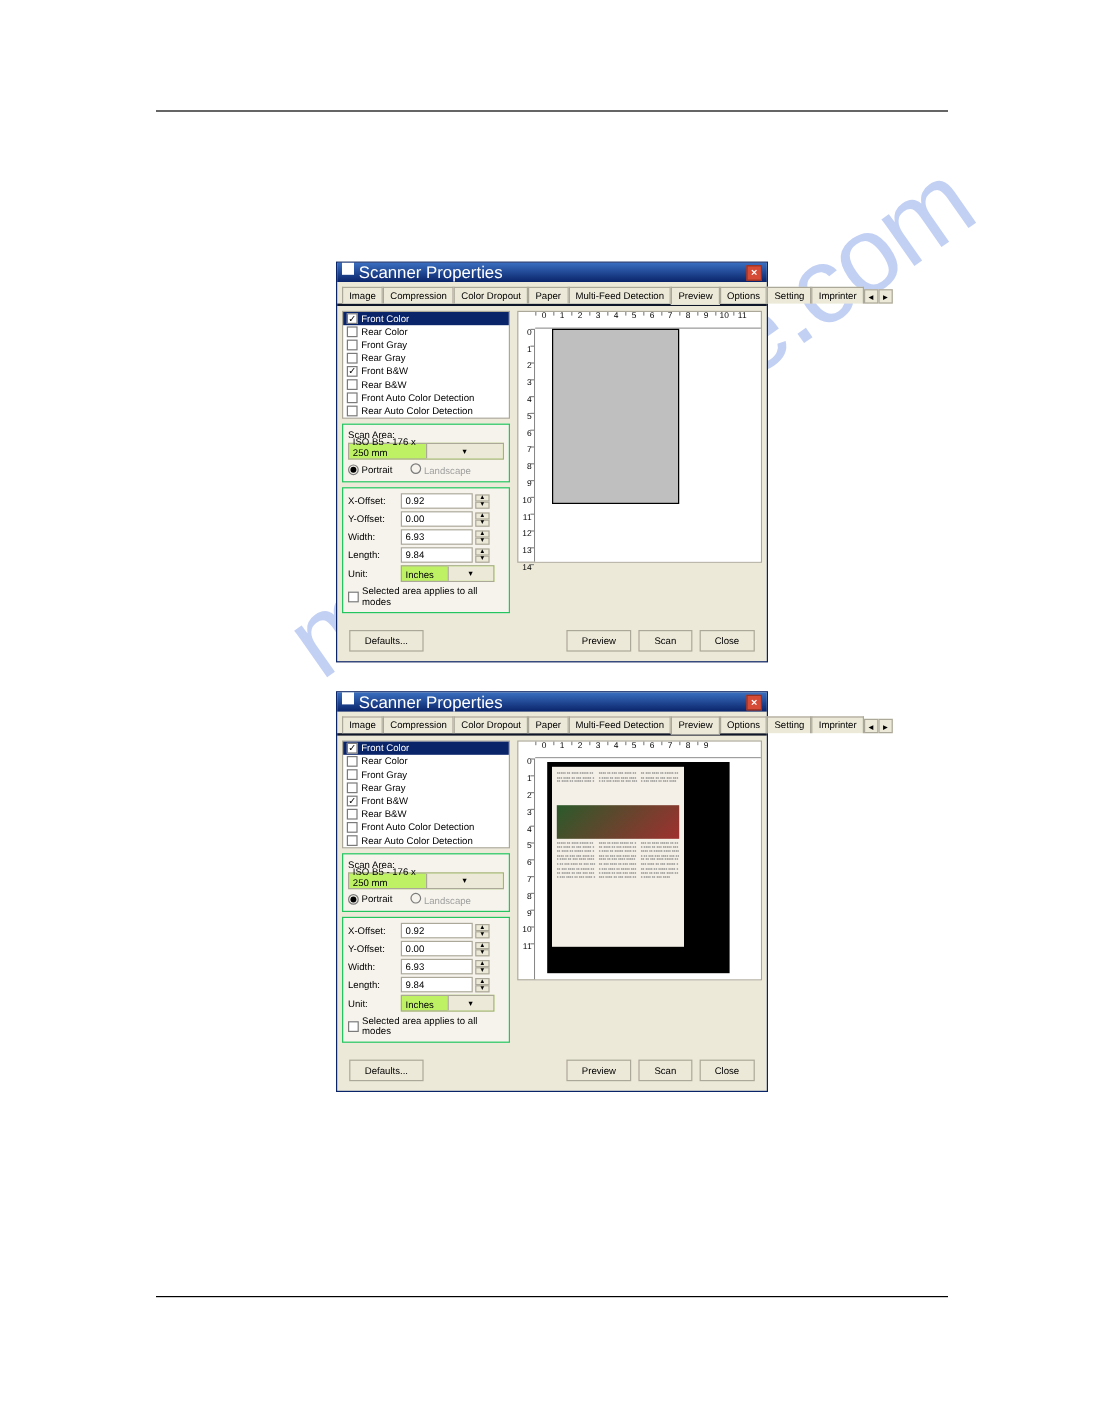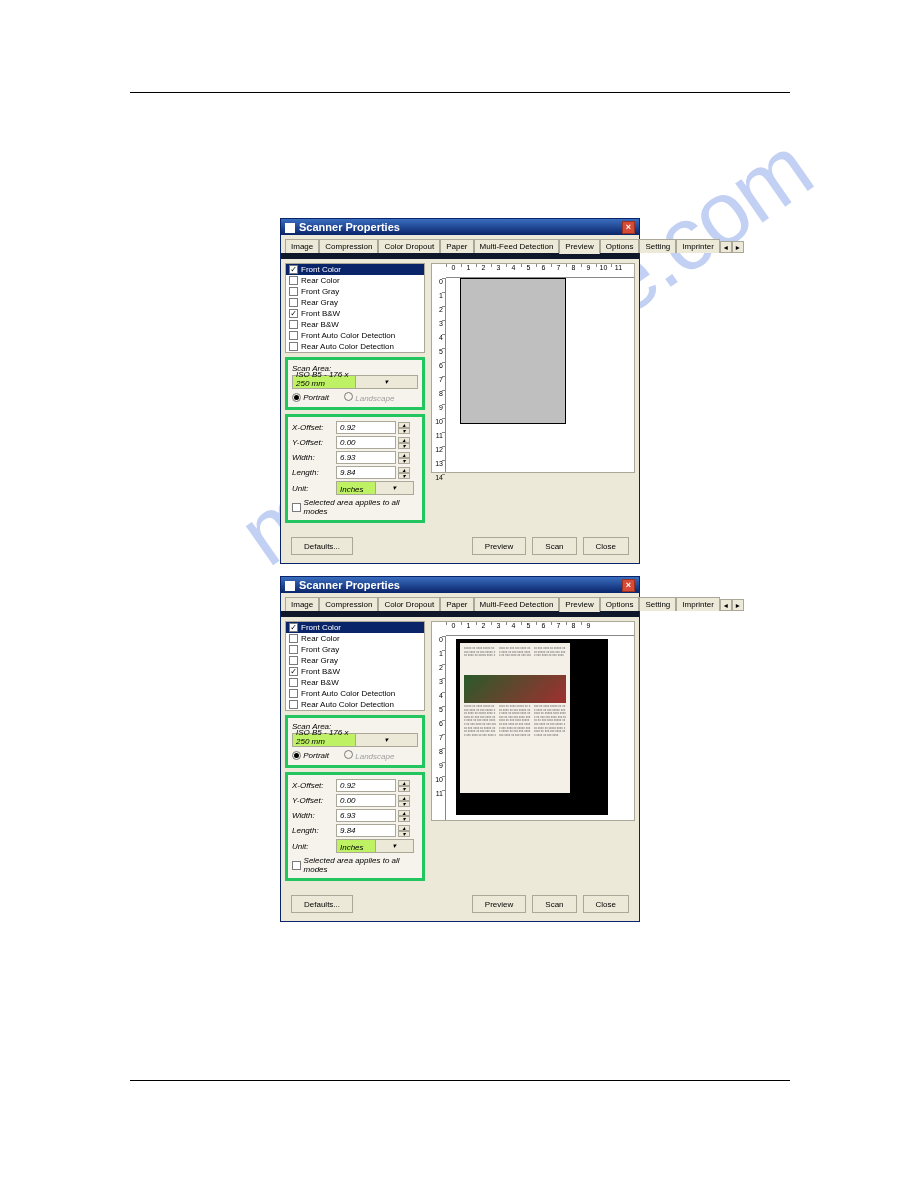--- a/index.html
+++ b/index.html
@@ -30,29 +30,29 @@
   }
   .titlebar {
     background: linear-gradient(180deg, #3a6ec0, #0a246a);
     color: #fff;
     padding: 2px 4px;
     display: flex;
     align-items: center;
     justify-content: space-between;
     height: 16px;
   }
-  .titlebar .caption { font-weight: bold; font-size: 11px; display:flex; align-items:flex-end; gap:4px; }
+  .titlebar .caption { font-weight: normal; font-size: 14px; display:flex; align-items:flex-start; gap:4px; }
   .close-btn {
     width: 13px; height: 13px; background: #d64b36; border:1px solid #9a3020;
     display:flex;align-items:center;justify-content:center;color:#fff;font-weight:bold;font-size:9px;line-height:1;
   }
   .tabstrip {
     display: flex;
     align-items: flex-end;
-    border-bottom: 6px solid #0f172a;
+    border-bottom: 2px solid #0f172a;
     padding: 4px 4px 0 4px;
     gap: 0;
     position: relative;
   }
   .tab {
     padding: 2px 5px;
     border: 1px solid #aca899;
     border-bottom: none;
     background: #ece9d8;
     font-size: 8px;
@@ -66,24 +66,23 @@
     display:flex;
     padding: 4px;
     gap: 6px;
   }
   .left-col { width: 140px; display:flex;flex-direction:column;gap:4px; }
   .box {
     border: 1px solid #aca899;
     background:#fff;
   }
   .box-gray {
-    border: 3px solid #22c55e;
+    border: 1px solid #22c55e;
     background: #f5f3eb;
     padding: 4px;
-    font-style: italic;
   }
   .chk-list { font-size:8px; }
   .chk-row { display:flex; align-items:center; gap:3px; padding:1px 3px; }
   .chk-row.sel { background: #0a246a; color:#fff; }
   .chk {
     width:9px;height:9px;border:1px solid #7a7a7a;background:#fff;display:inline-flex;align-items:center;justify-content:center;font-size:8px;line-height:1;color:#000;
   }
   .scan-area-group { font-size:8px; }
   .scan-area-group label { display:block; margin-bottom:2px; }
   .combo {

